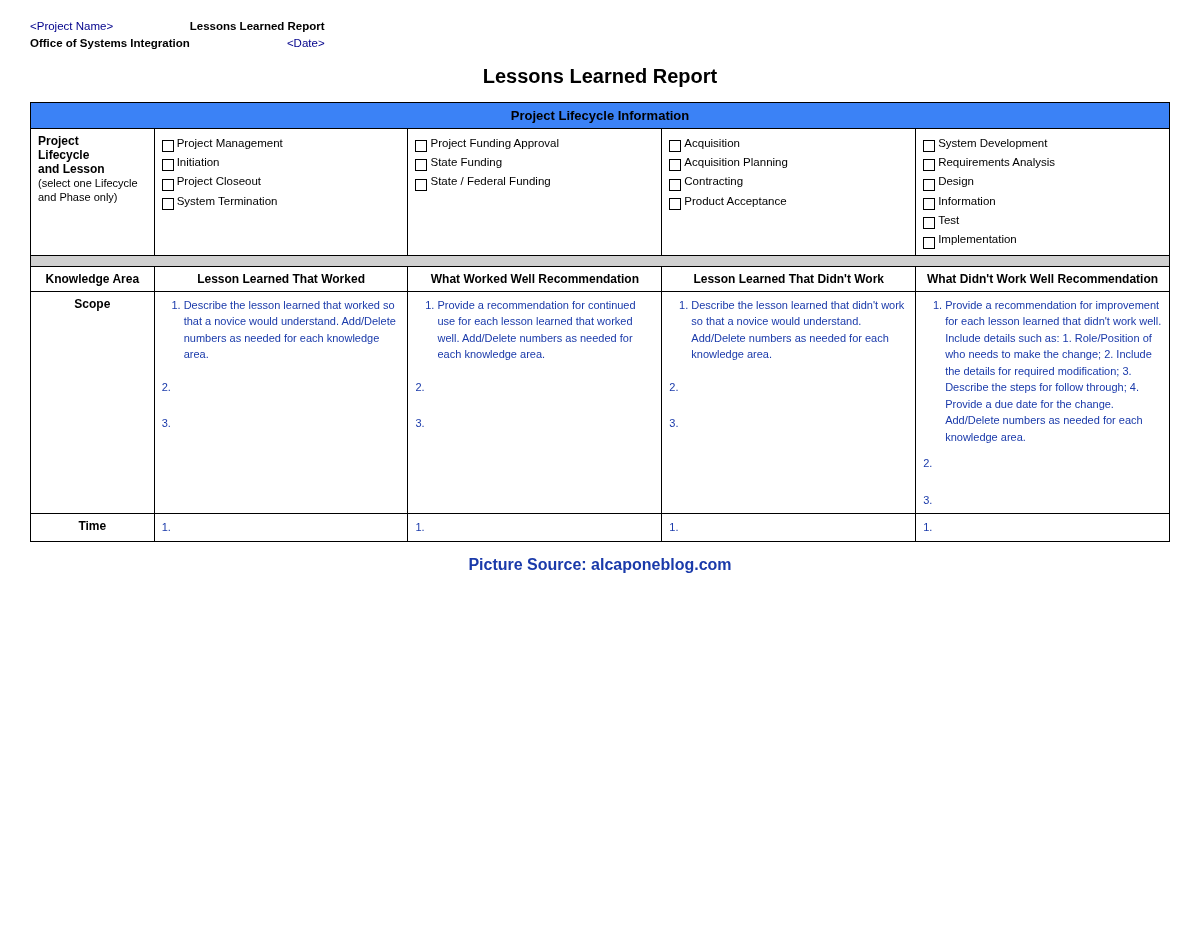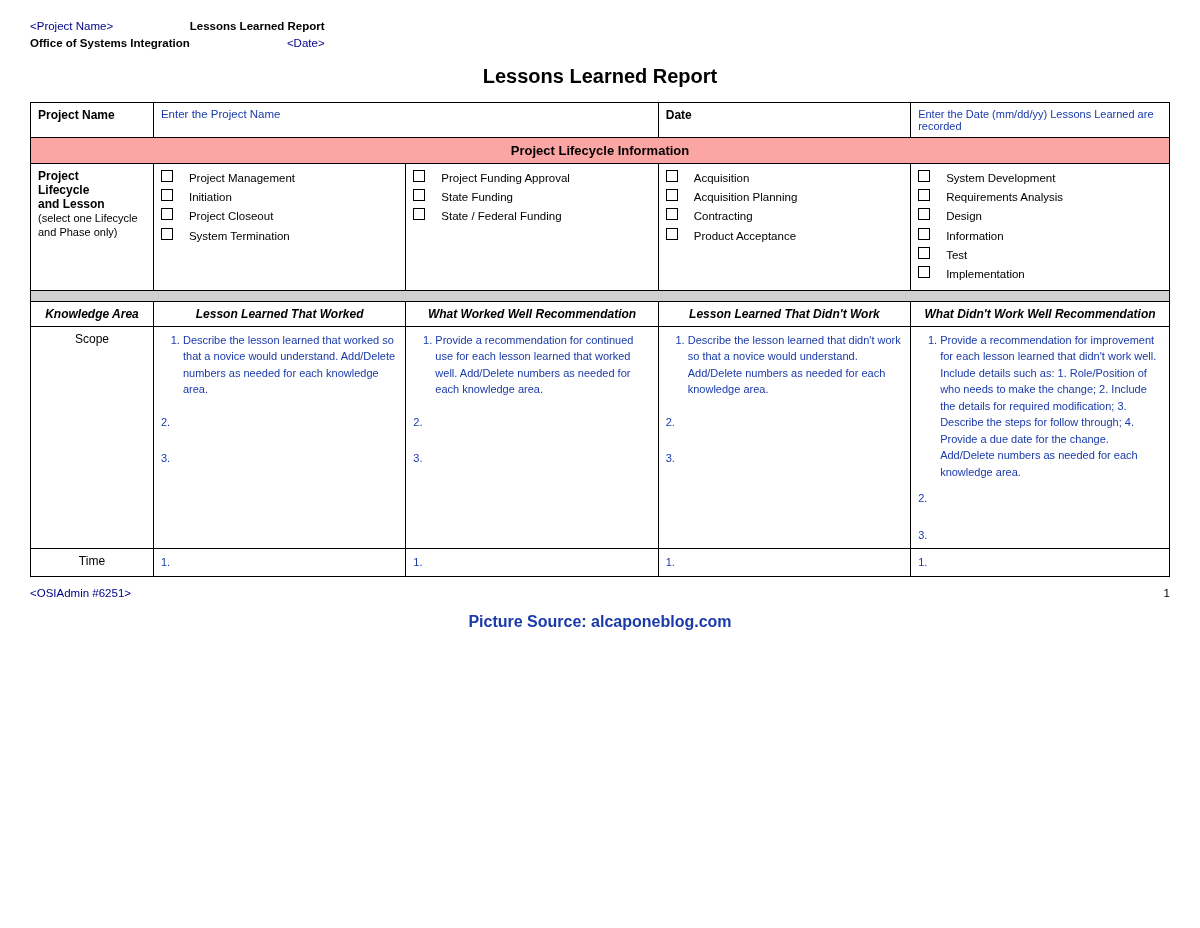--- a/index.html
+++ b/index.html
@@ -64,21 +64,21 @@
     }
     .date-value {
       color: #1a3aaa;
       font-size: 11px;
       width: 200px;
       vertical-align: middle;
     }
 
     
     .lifecycle-header {
-      background: #fca5a5;
+      background: #3b82f6;
       text-align: center;
       font-weight: bold;
       font-size: 13px;
       padding: 6px;
     }
 
     
     .lifecycle-label {
       font-weight: bold;
       font-size: 12px;
@@ -89,23 +89,22 @@
       font-weight: normal;
       font-size: 11px;
     }
     .lifecycle-options {
       font-size: 11.5px;
       vertical-align: top;
       line-height: 1.6;
     }
     .lifecycle-options .checkbox-item {
       display: flex;
-      align-items: flex-start;
+      align-items: flex-end;
       margin-bottom: 1px;
-      gap: 13px;
     }
     .cb {
       display: inline-block;
       width: 12px;
       height: 12px;
       border: 1.5px solid #000;
       margin-right: 3px;
       flex-shrink: 0;
       margin-top: 1px;
     }
@@ -118,26 +117,25 @@
       border-right: 1.5px solid #000;
     }
 
     
     .col-header {
       font-weight: bold;
       font-size: 12px;
       text-align: center;
       vertical-align: middle;
       background: #fff;
-      font-style: italic;
     }
 
     
     .row-label {
-      font-weight: normal;
+      font-weight: bold;
       font-size: 12px;
       text-align: center;
       vertical-align: top;
       padding-top: 8px;
     }
     .data-cell {
       font-size: 11px;
       color: #1a3aaa;
       vertical-align: top;
       line-height: 1.5;
@@ -183,26 +181,20 @@
       <div class="bold">Lessons Learned Report</div>
       <div style="color:#00008B;">&lt;Date&gt;</div>
     </div>
   </div>
 
   <div class="report-title">Lessons Learned Report</div>
 
   <table class="main-table">
 
     <tbody>
-        <tr>
-      <td class="pn-label">Project Name</td>
-      <td class="pn-value" colspan="2">Enter the Project Name</td>
-      <td class="date-label">Date</td>
-      <td class="date-value">Enter the Date (mm/dd/yy) Lessons Learned are recorded</td>
-    </tr>
 
     <tr>
       <td colspan="5" class="lifecycle-header">Project Lifecycle Information</td>
     </tr>
 
     <tr>
       <td class="lifecycle-label">
         <span>Project</span><br>
         <span>Lifecycle</span><br>
         <span>and Lesson</span><br>
@@ -334,20 +326,16 @@
       <td class="row-label">Time</td>
       <td class="data-cell">1.</td>
       <td class="data-cell">1.</td>
       <td class="data-cell">1.</td>
       <td class="data-cell">1.</td>
     </tr>
 
   </tbody>
     </table>
 
-  <div class="doc-footer">
-    <div class="doc-footer-left">&lt;OSIAdmin #6251&gt;</div>
-    <div class="doc-footer-right">1</div>
-  </div>
 
   <div class="picture-source">Picture Source: alcaponeblog.com</div>
 
 </div>
 
 </body></html>

